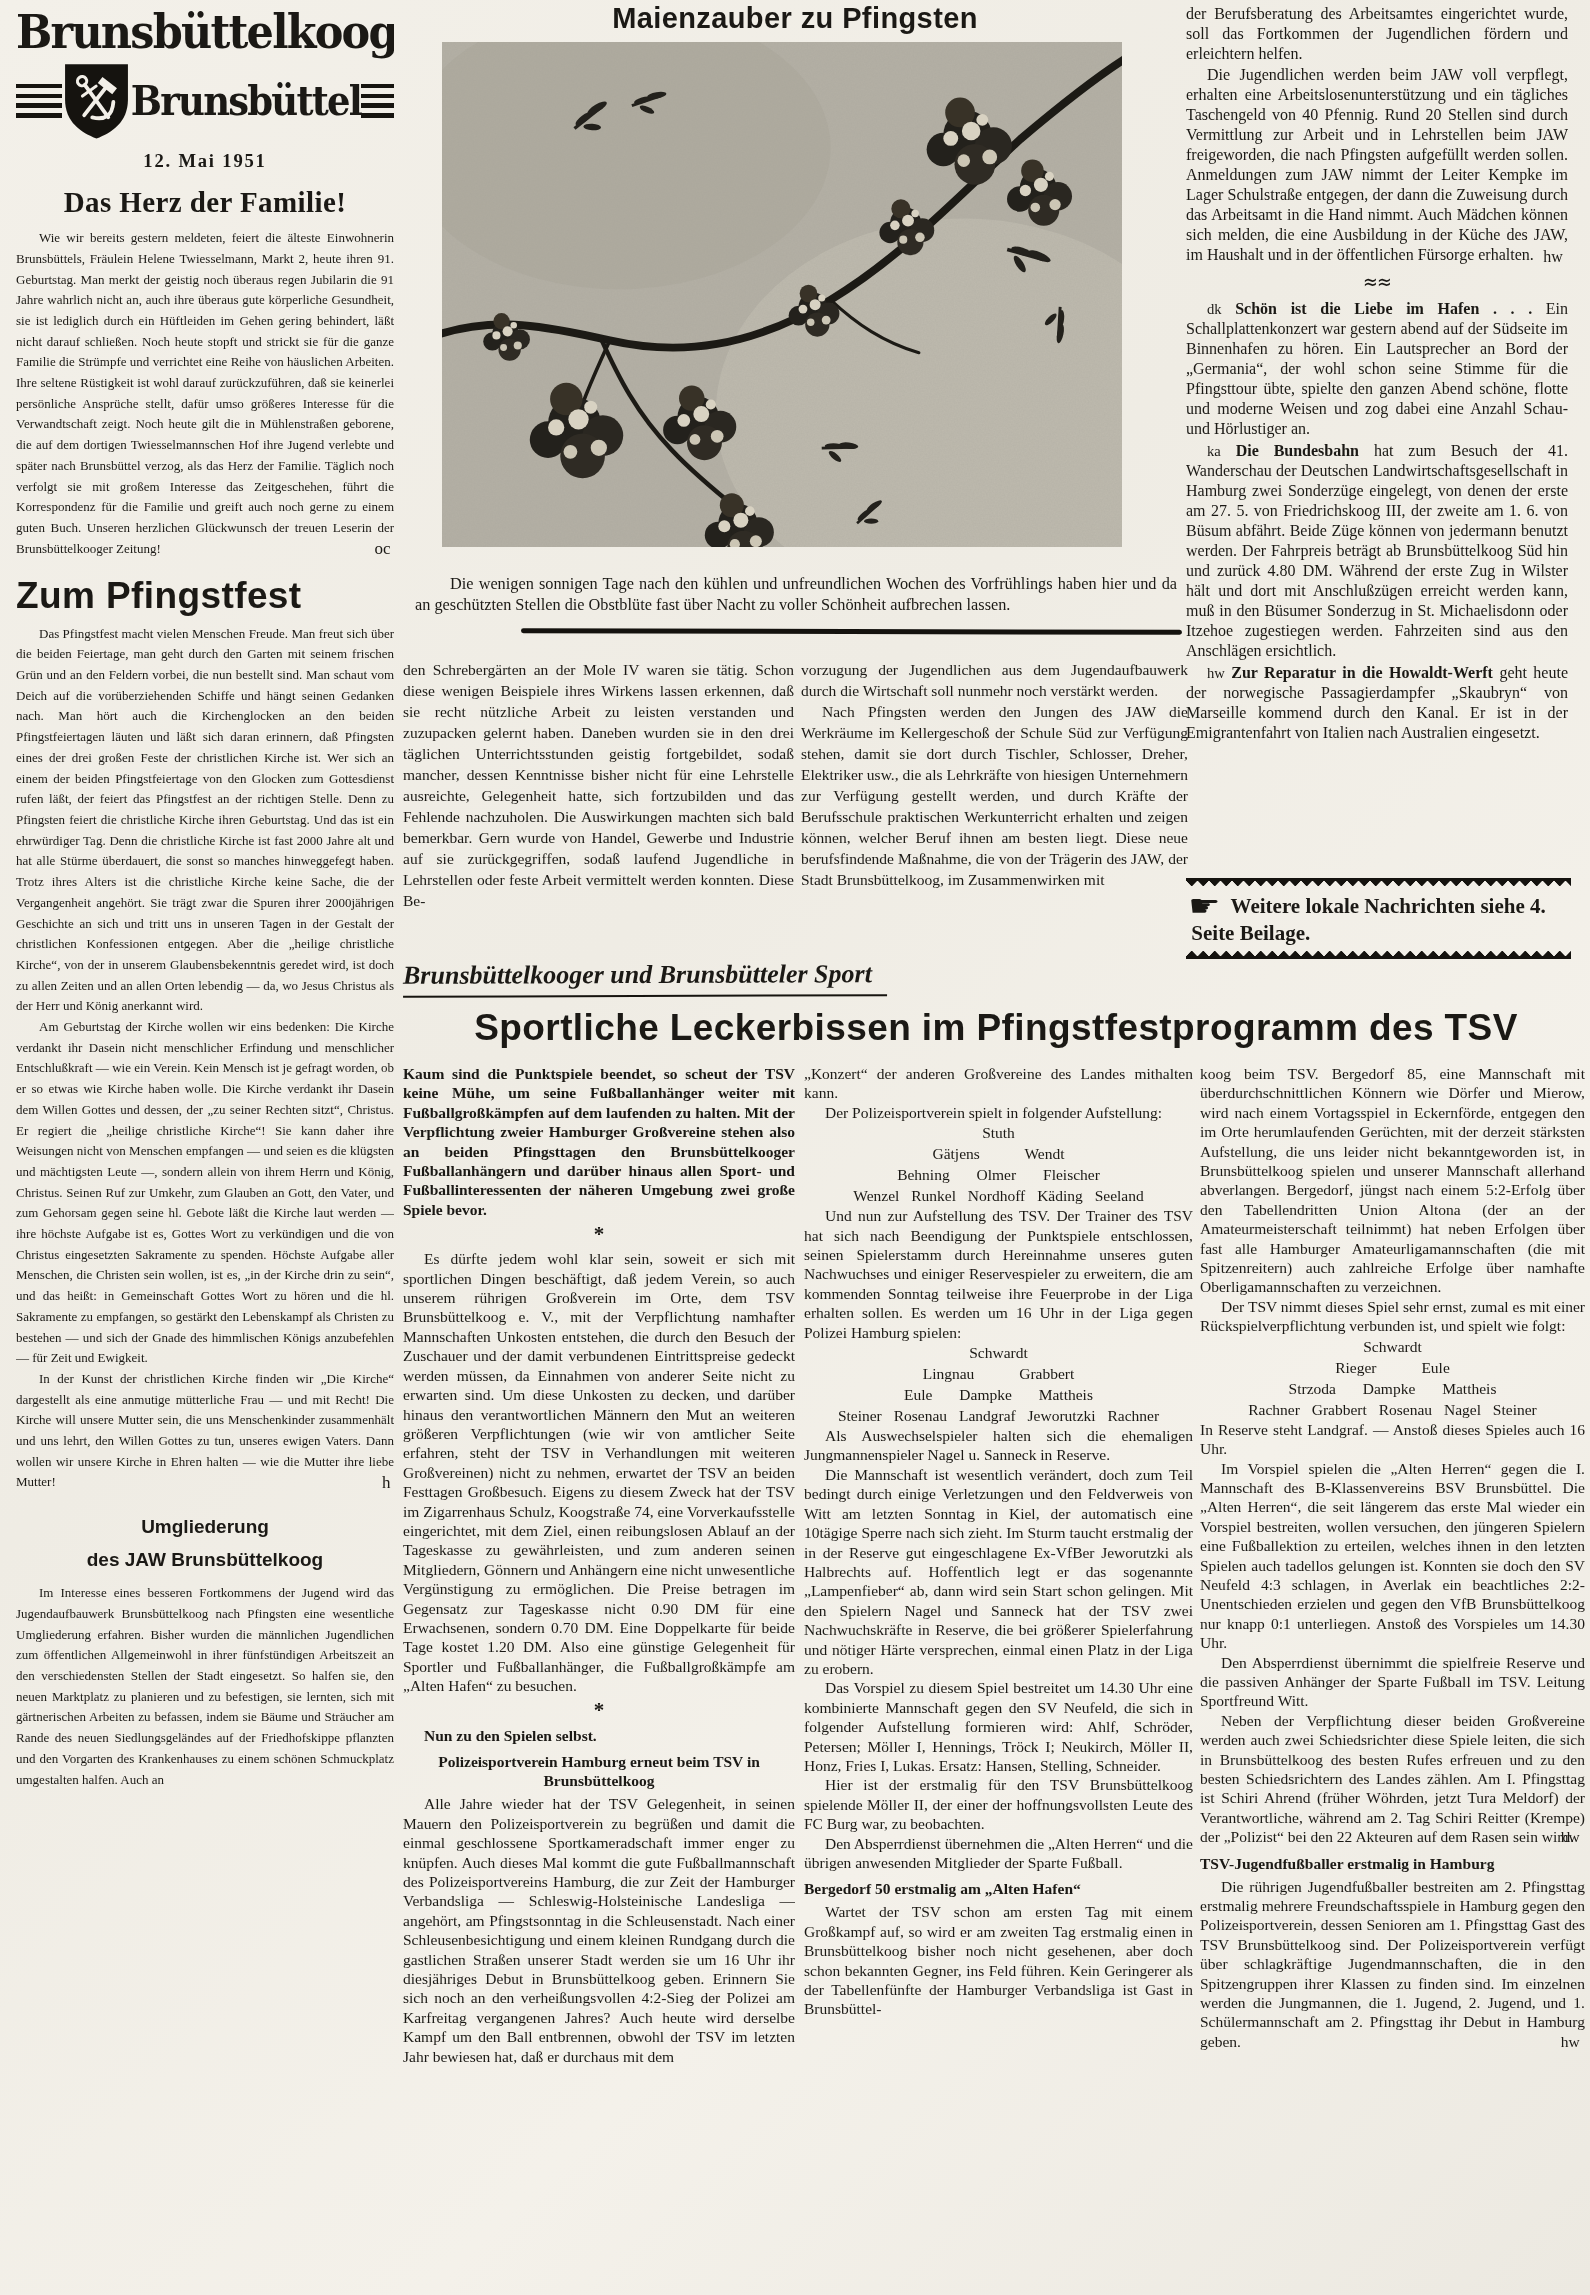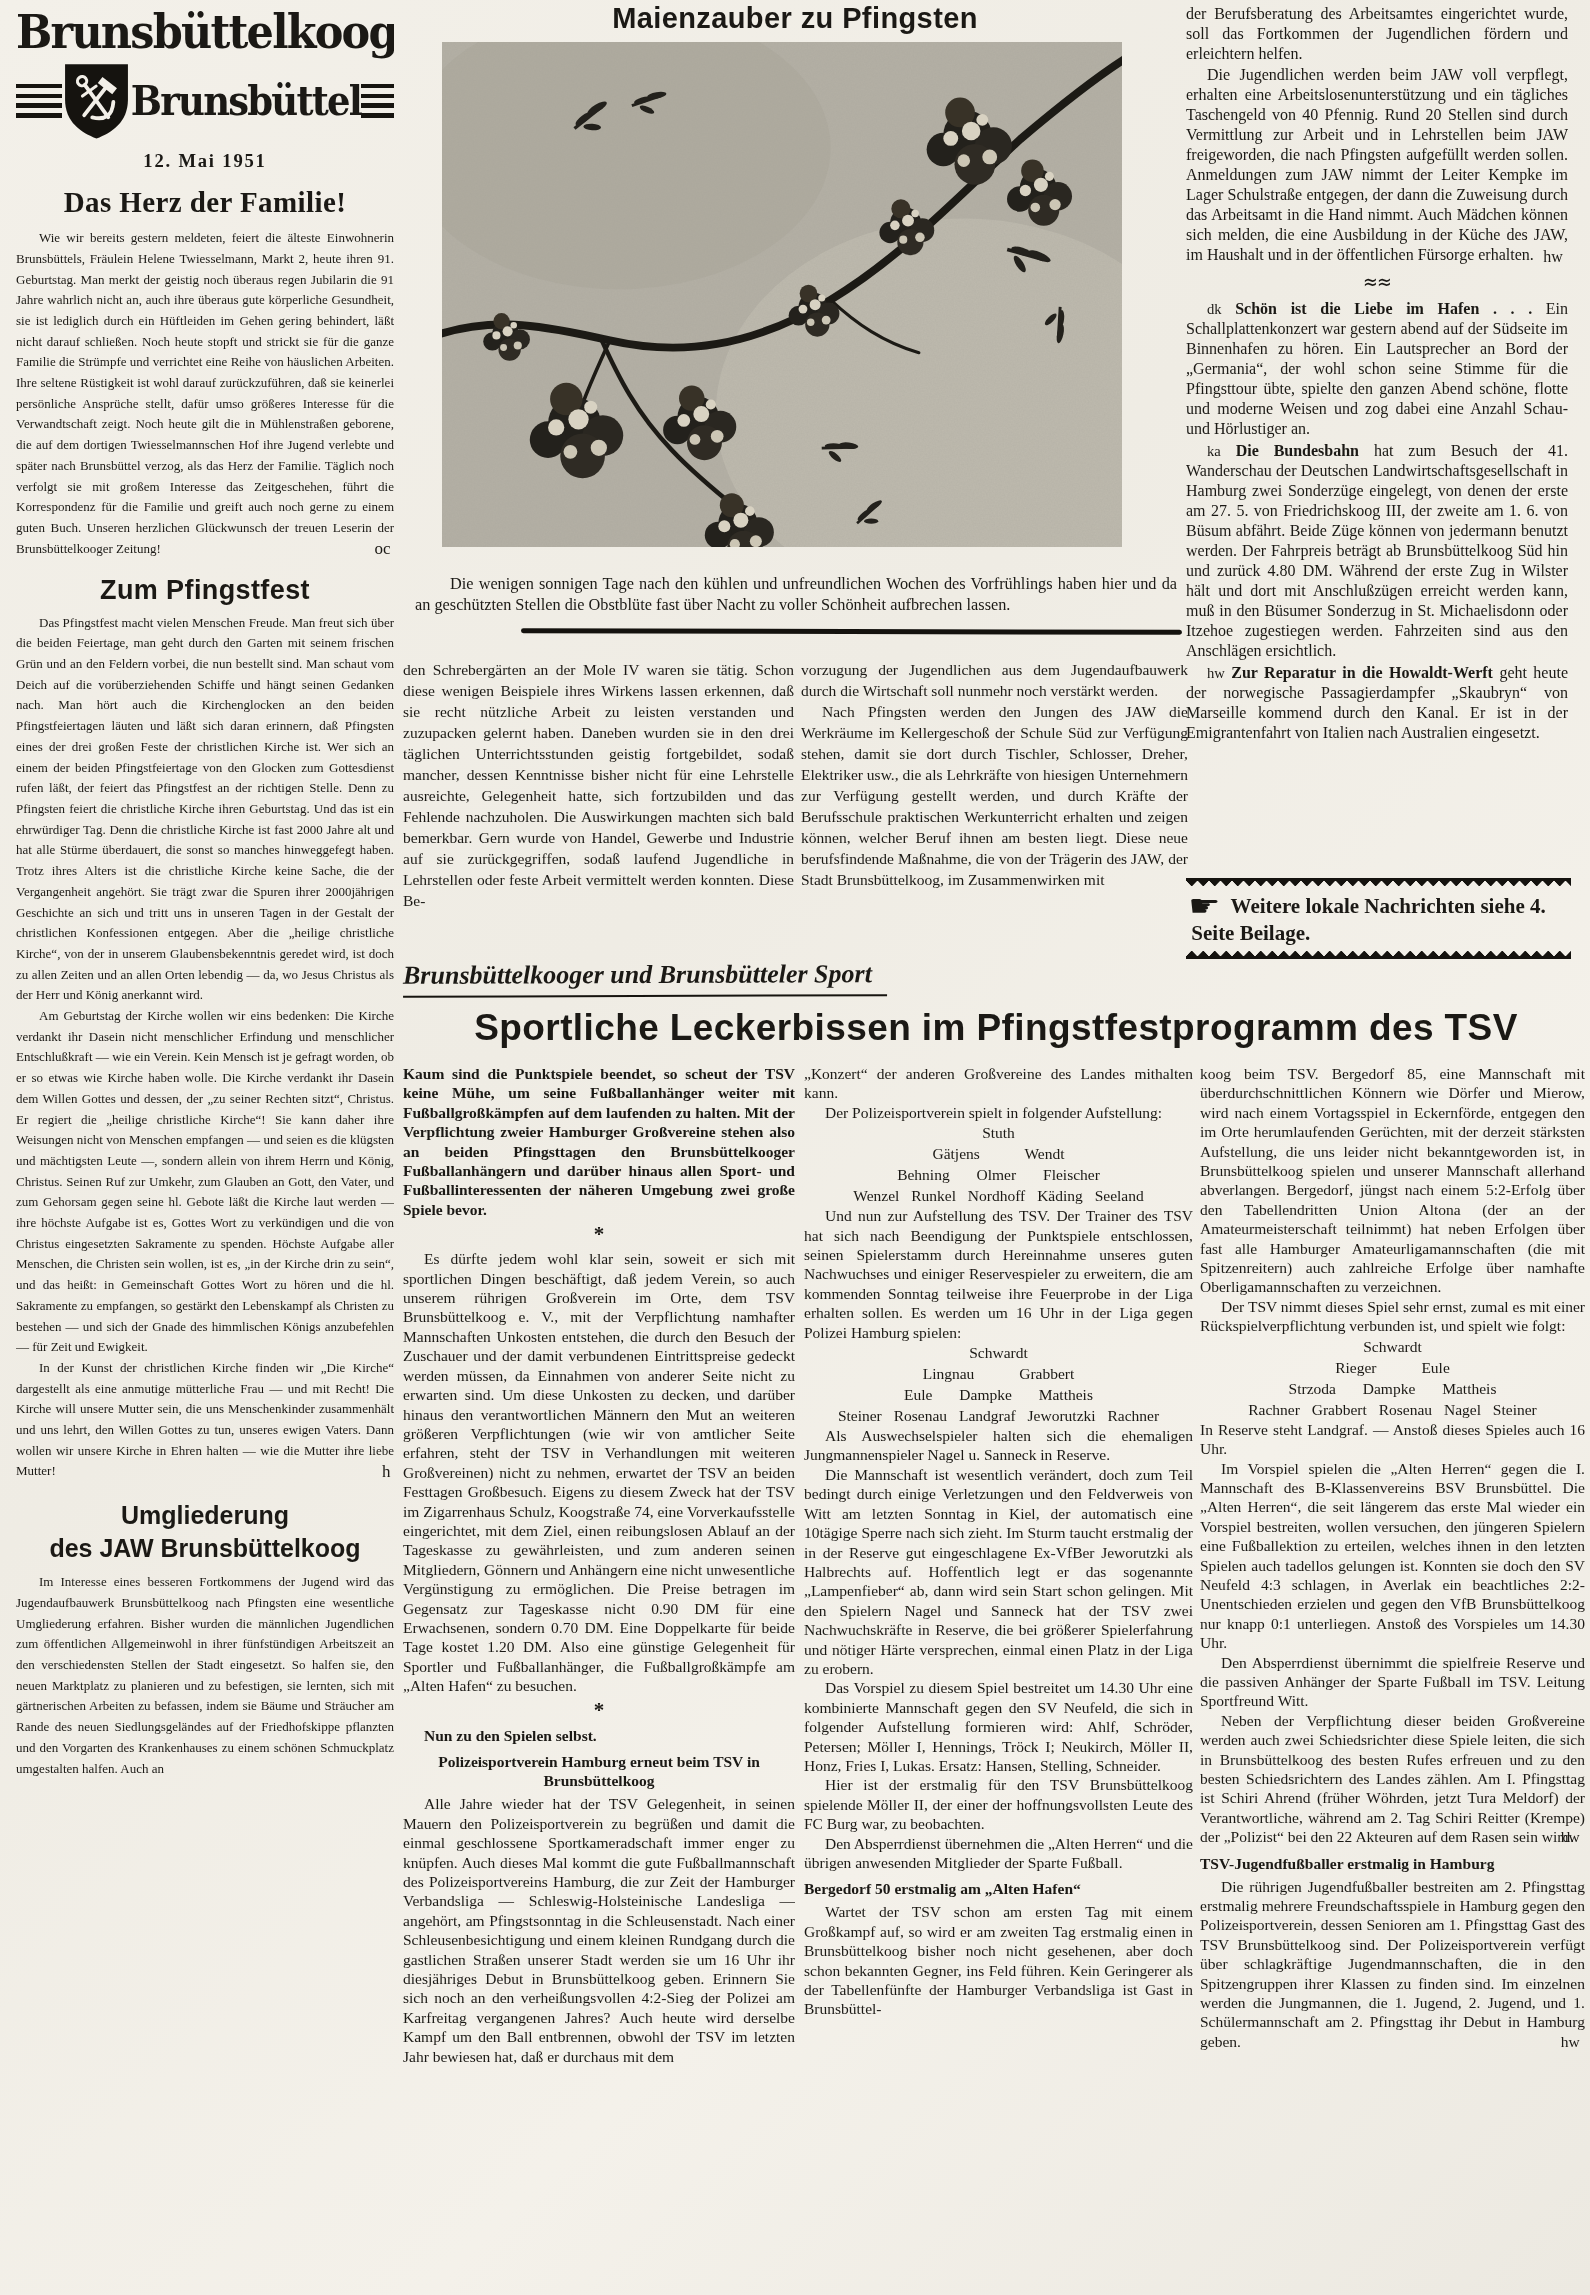--- a/index.html
+++ b/index.html
@@ -13,23 +13,23 @@
   .mast-line1{font-family:"DejaVu Serif",serif;font-weight:700;font-size:43px;letter-spacing:-1.8px;
               text-align:center;transform:scaleY(1.08);white-space:nowrap;}
   .mast-row{display:flex;align-items:center;justify-content:space-between;margin-top:3.5px;height:81px;}
   .speedlines{width:57px;height:35px;background:repeating-linear-gradient(180deg,#16140f 0 4.4px,transparent 4.4px 9.7px);}
   .speedlines.right{width:41px;}
   .shield-svg{width:69px;height:80px;flex:0 0 auto;}
   .mast-line2{font-family:"DejaVu Serif",serif;font-weight:700;font-size:37px;letter-spacing:-1.8px;
               transform:scaleY(1.1);white-space:nowrap;}
   .issue-date{text-align:center;font-weight:700;font-size:18.6px;letter-spacing:1.8px;margin-top:8.8px;}
   .hl1{font-size:29px;font-weight:700;text-align:center;margin:14px 0 8.8px;letter-spacing:0.4px;}
-  .hl2{font-size:27px;font-weight:700;text-align:center;margin:16px 0 7px;letter-spacing:0.4px;
+  .hl2{font-size:37px;font-weight:700;text-align:left;margin:16px 0 7px;letter-spacing:0.4px;
        font-family:"Liberation Sans",sans-serif;}
-  .hl3{font-size:25px;font-weight:700;text-align:center;line-height:33px;margin:17.7px 0 7px;
+  .hl3{font-size:19px;font-weight:700;text-align:center;line-height:33px;margin:17.7px 0 7px;
        font-family:"Liberation Sans",sans-serif;}
   #col-left .p{font-size:13px;line-height:20.7px;text-align:justify;text-indent:23px;margin:0;hyphens:auto;}
   #col-left .sign{font-size:17px;text-align:right;margin-top:-20.7px;padding-right:3.5px;}
 
   
   .center-hl{position:absolute;left:402px;top:1.8px;width:786px;text-align:center;font-weight:700;
              font-size:29px;font-family:"Liberation Sans",sans-serif;letter-spacing:0.4px;}
   #photo{position:absolute;left:442px;top:42px;width:680px;height:505px;display:block;}
   .caption{position:absolute;left:415px;top:557px;width:762px;font-size:16.3px;line-height:21px;
            text-align:justify;text-indent:35px;}

